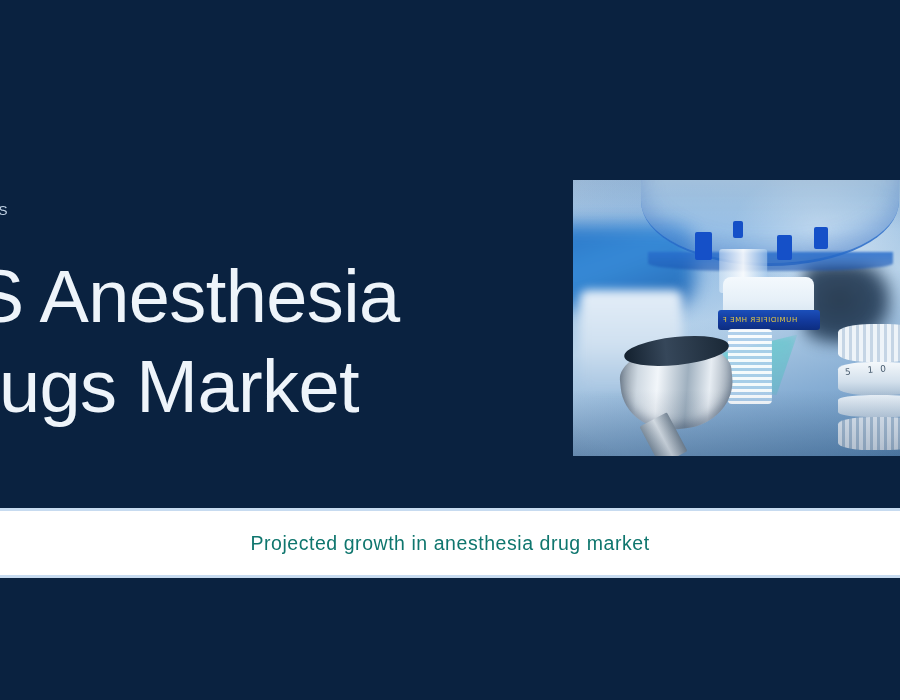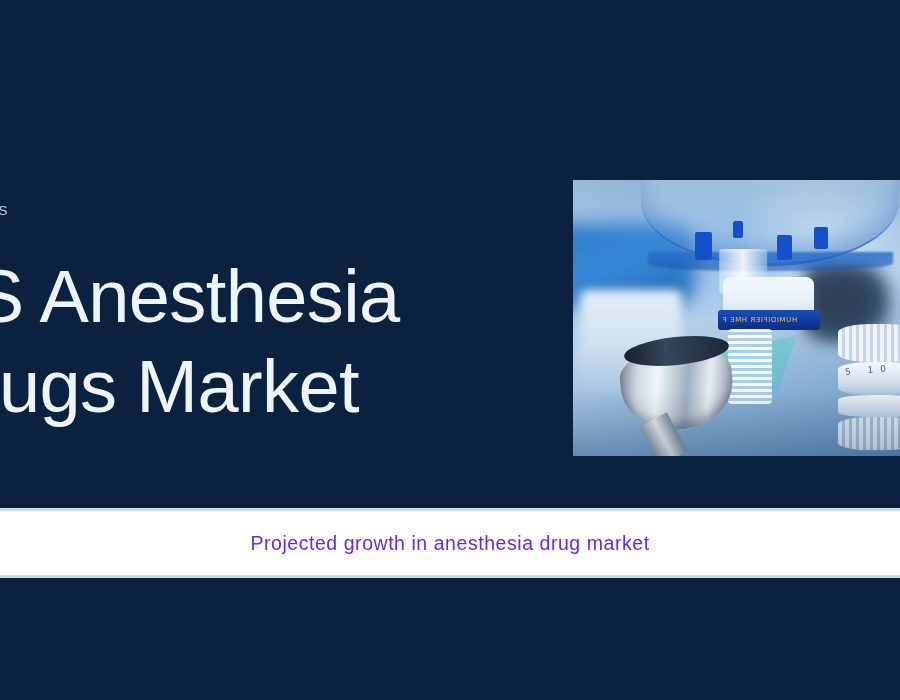--- a/index.html
+++ b/index.html
@@ -305,21 +305,21 @@
     border-top: 3px solid #c7dbf0;
     border-bottom: 3px solid #c7dbf0;
     box-sizing: border-box;
     display: flex;
     align-items: center;
     justify-content: center;
   }
   .caption-text {
     font-size: 19.5px;
     font-weight: 400;
-    color: #6d28d9;
+    color: #0f766e;
     letter-spacing: .55px;
     white-space: nowrap;
   }
 
   
   .footer {
     position: absolute;
     left: 0;
     top: 578px;
     width: 900px;

